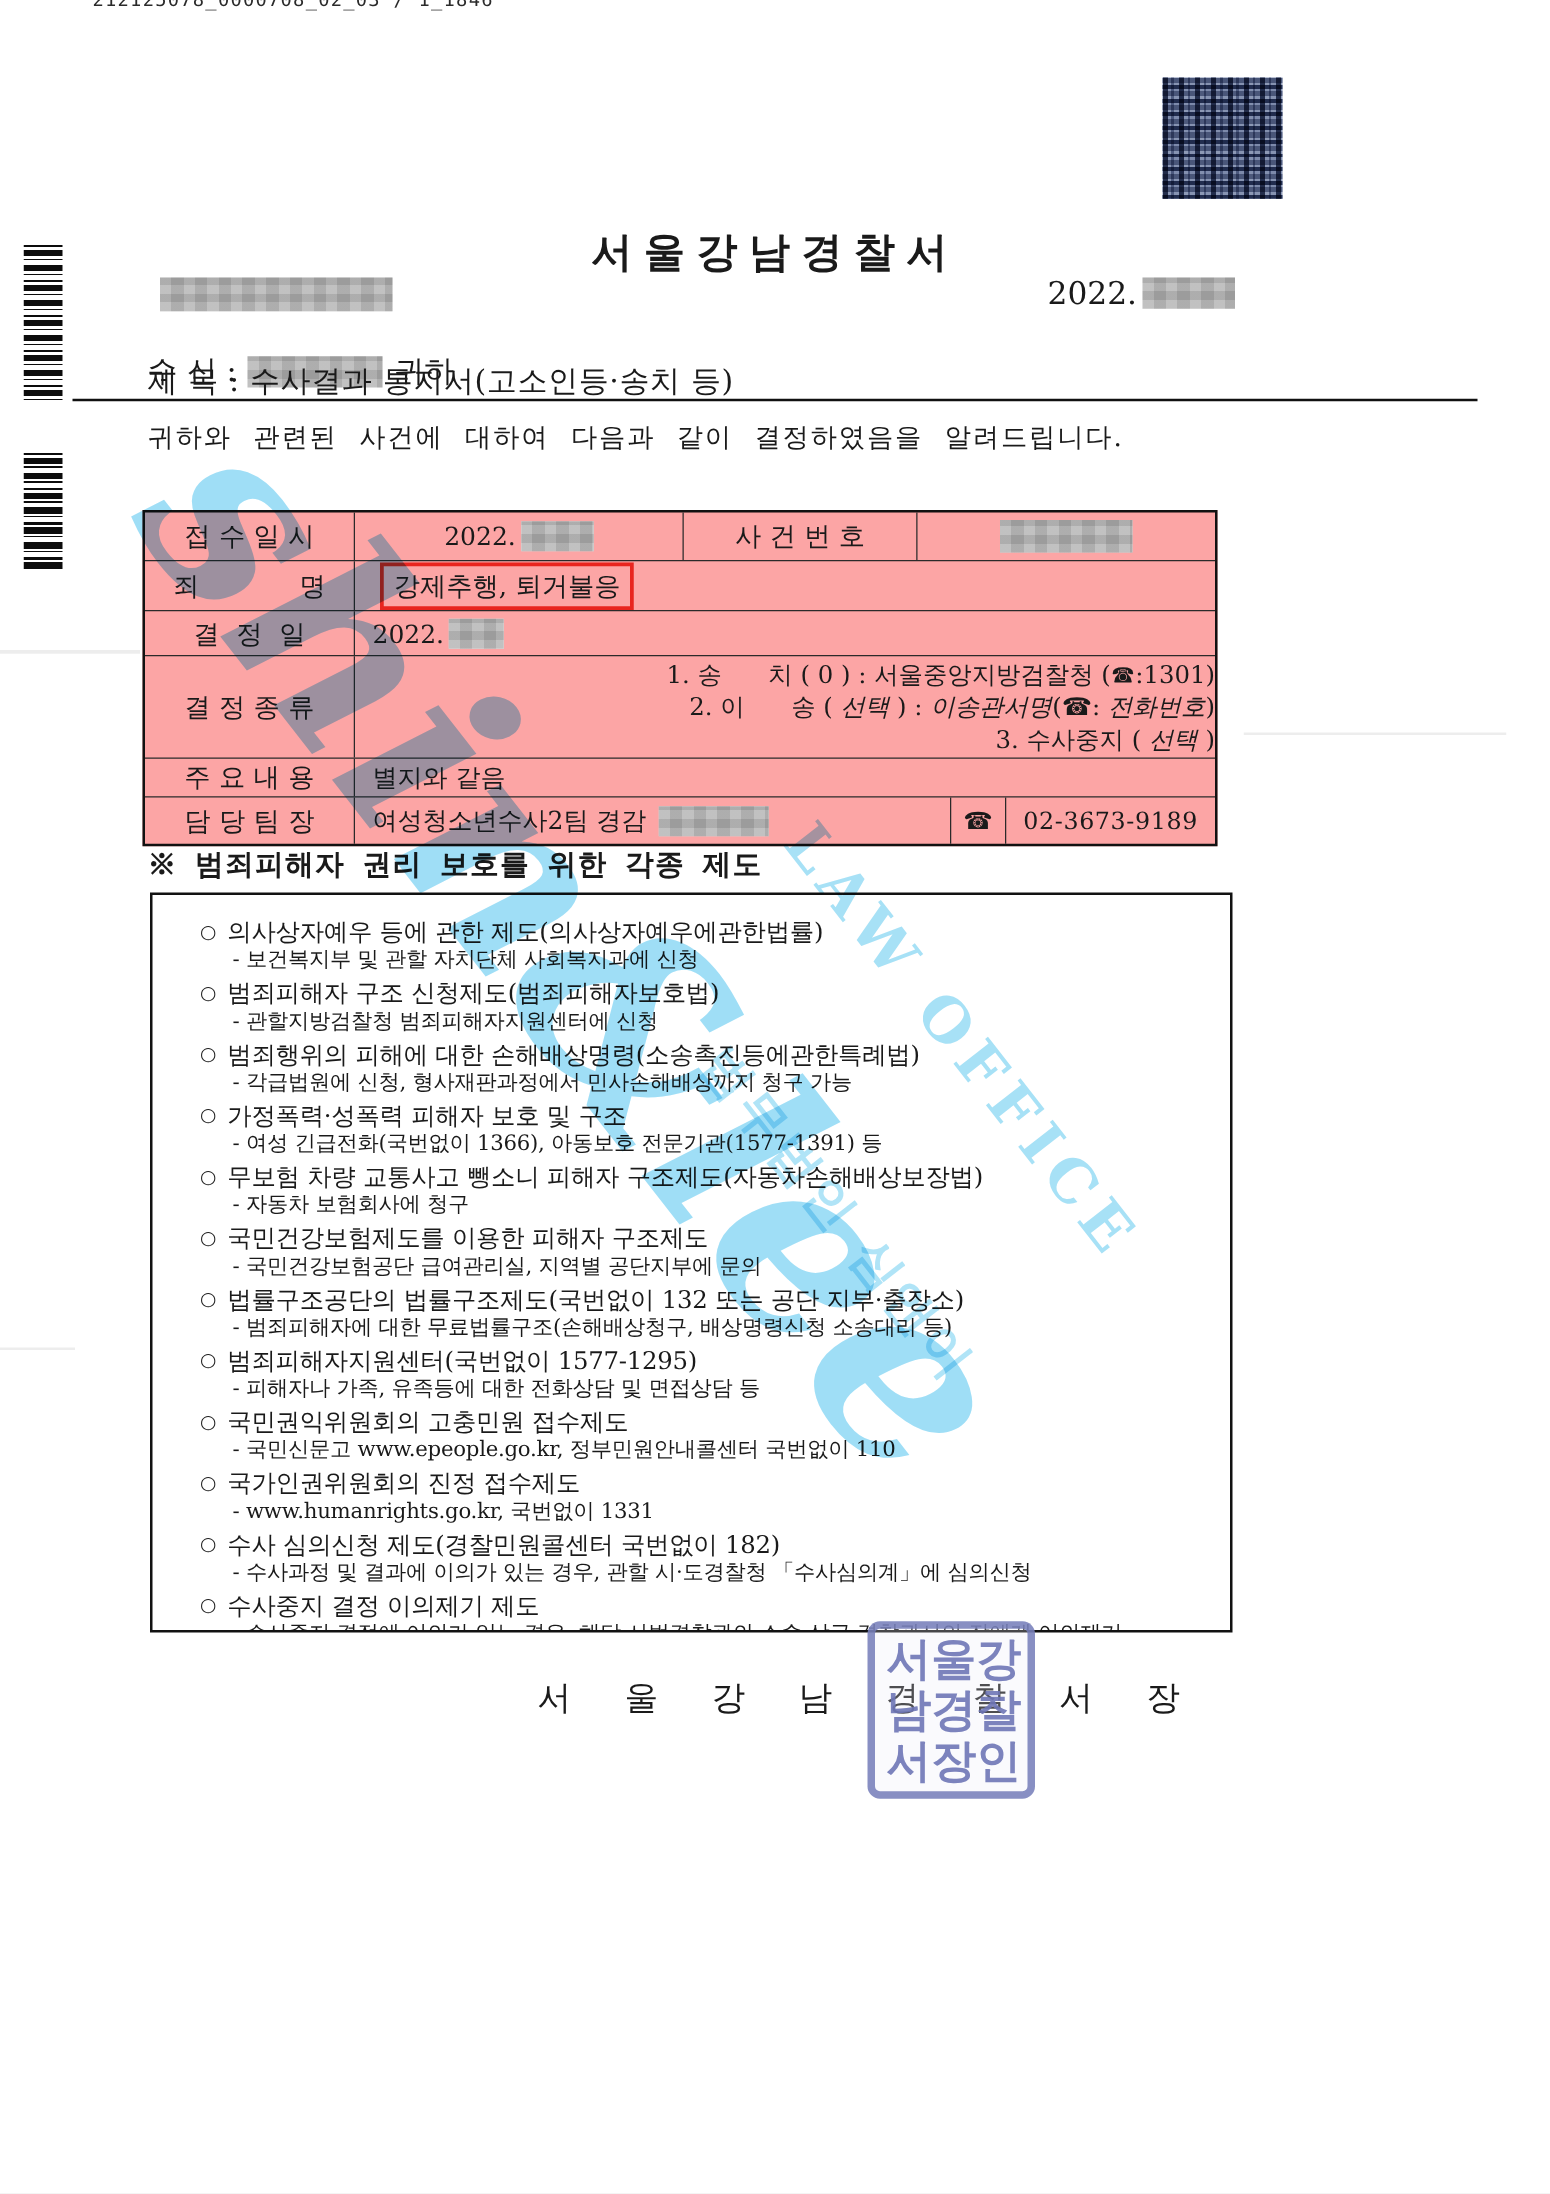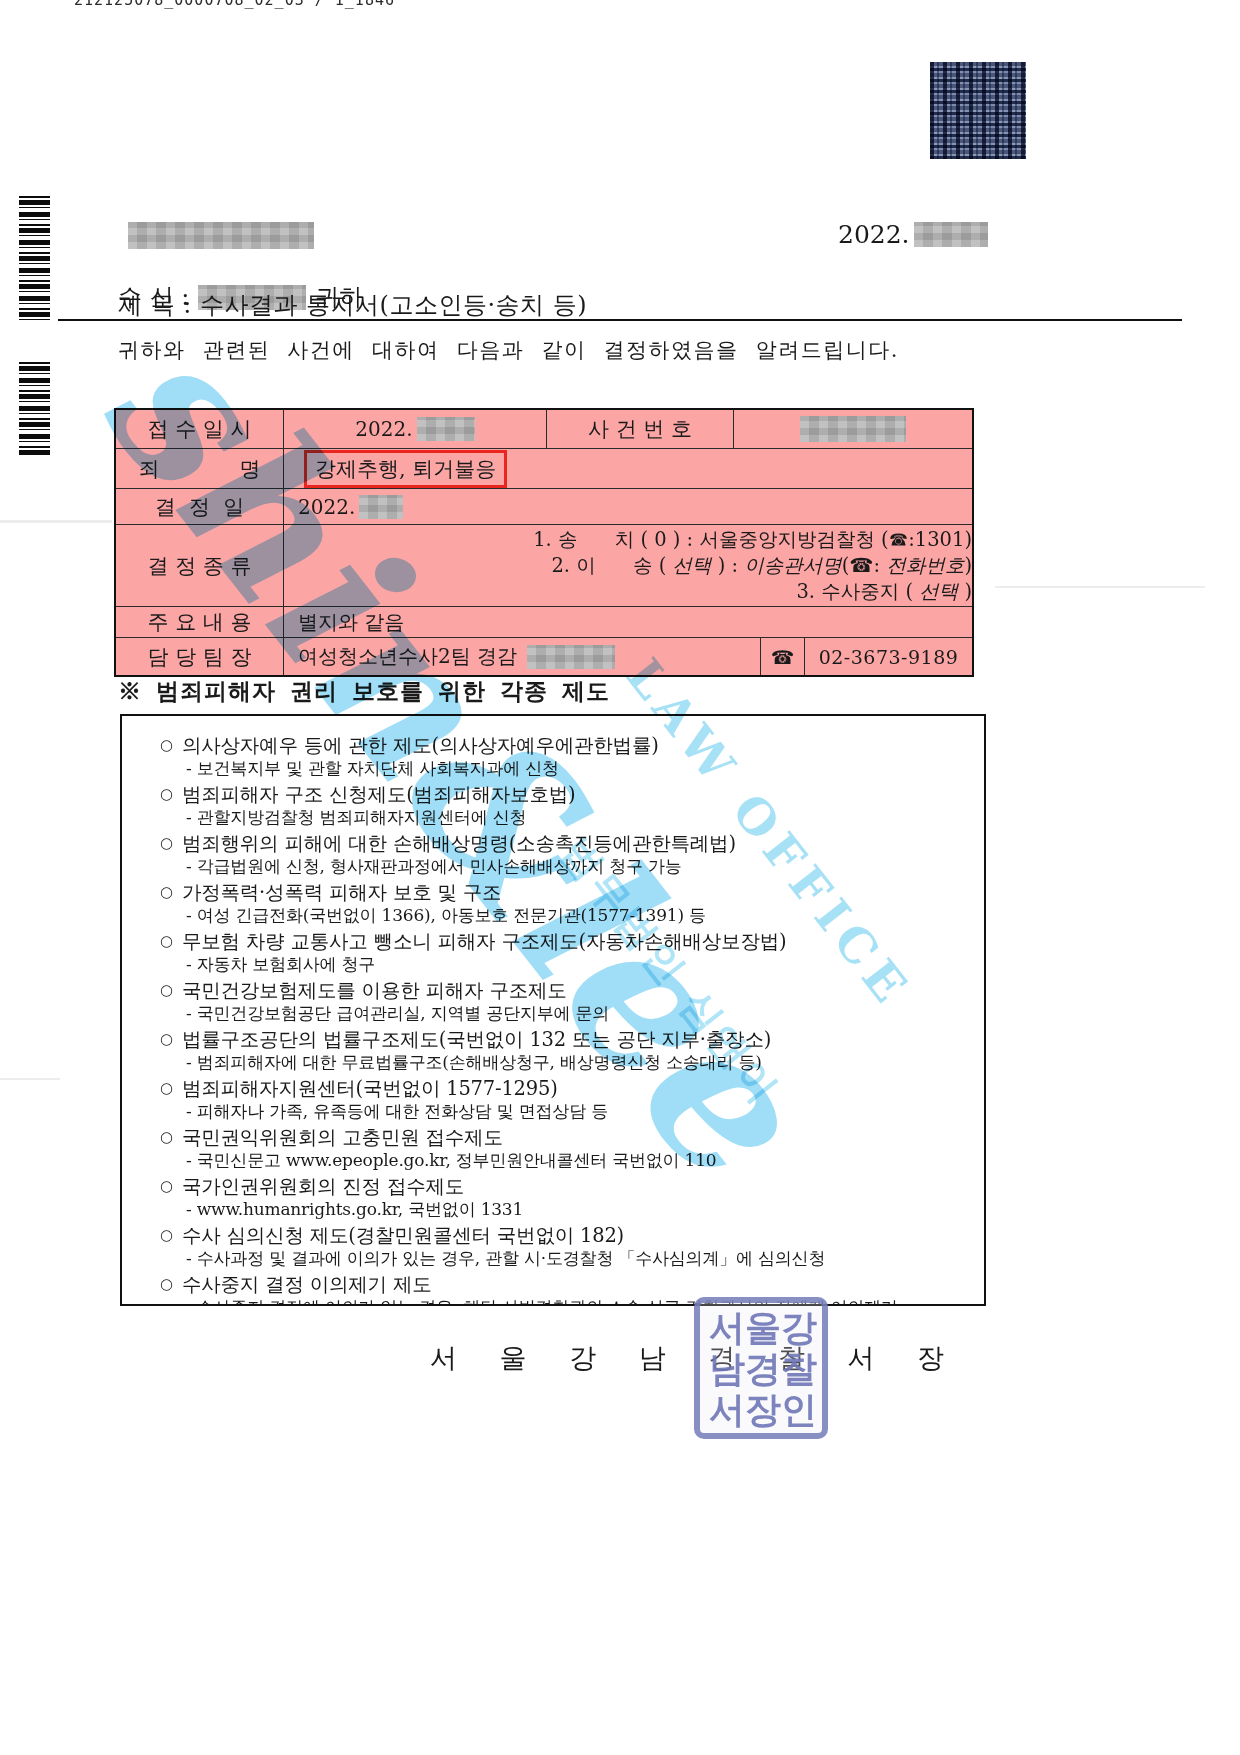--- a/index.html
+++ b/index.html
@@ -139,20 +139,21 @@
 <body>
 
 <div class="page">
 
   <div class="doc-ref">212125078_0000708_02_03 / 1_1846</div>
 
   <div class="qr"></div>
   <div class="bar bar1"></div>
   <div class="bar bar2"></div>
 
+  <div class="title">서울강남경찰서</div>
 
   <span class="px red-top"></span>
 
   <div class="date-top">
     <span>2022.</span>
     <span class="px" style="width:74px;height:25px;"></span>
   </div>
 
   <div class="recv">
     <span>수 신 :</span>

